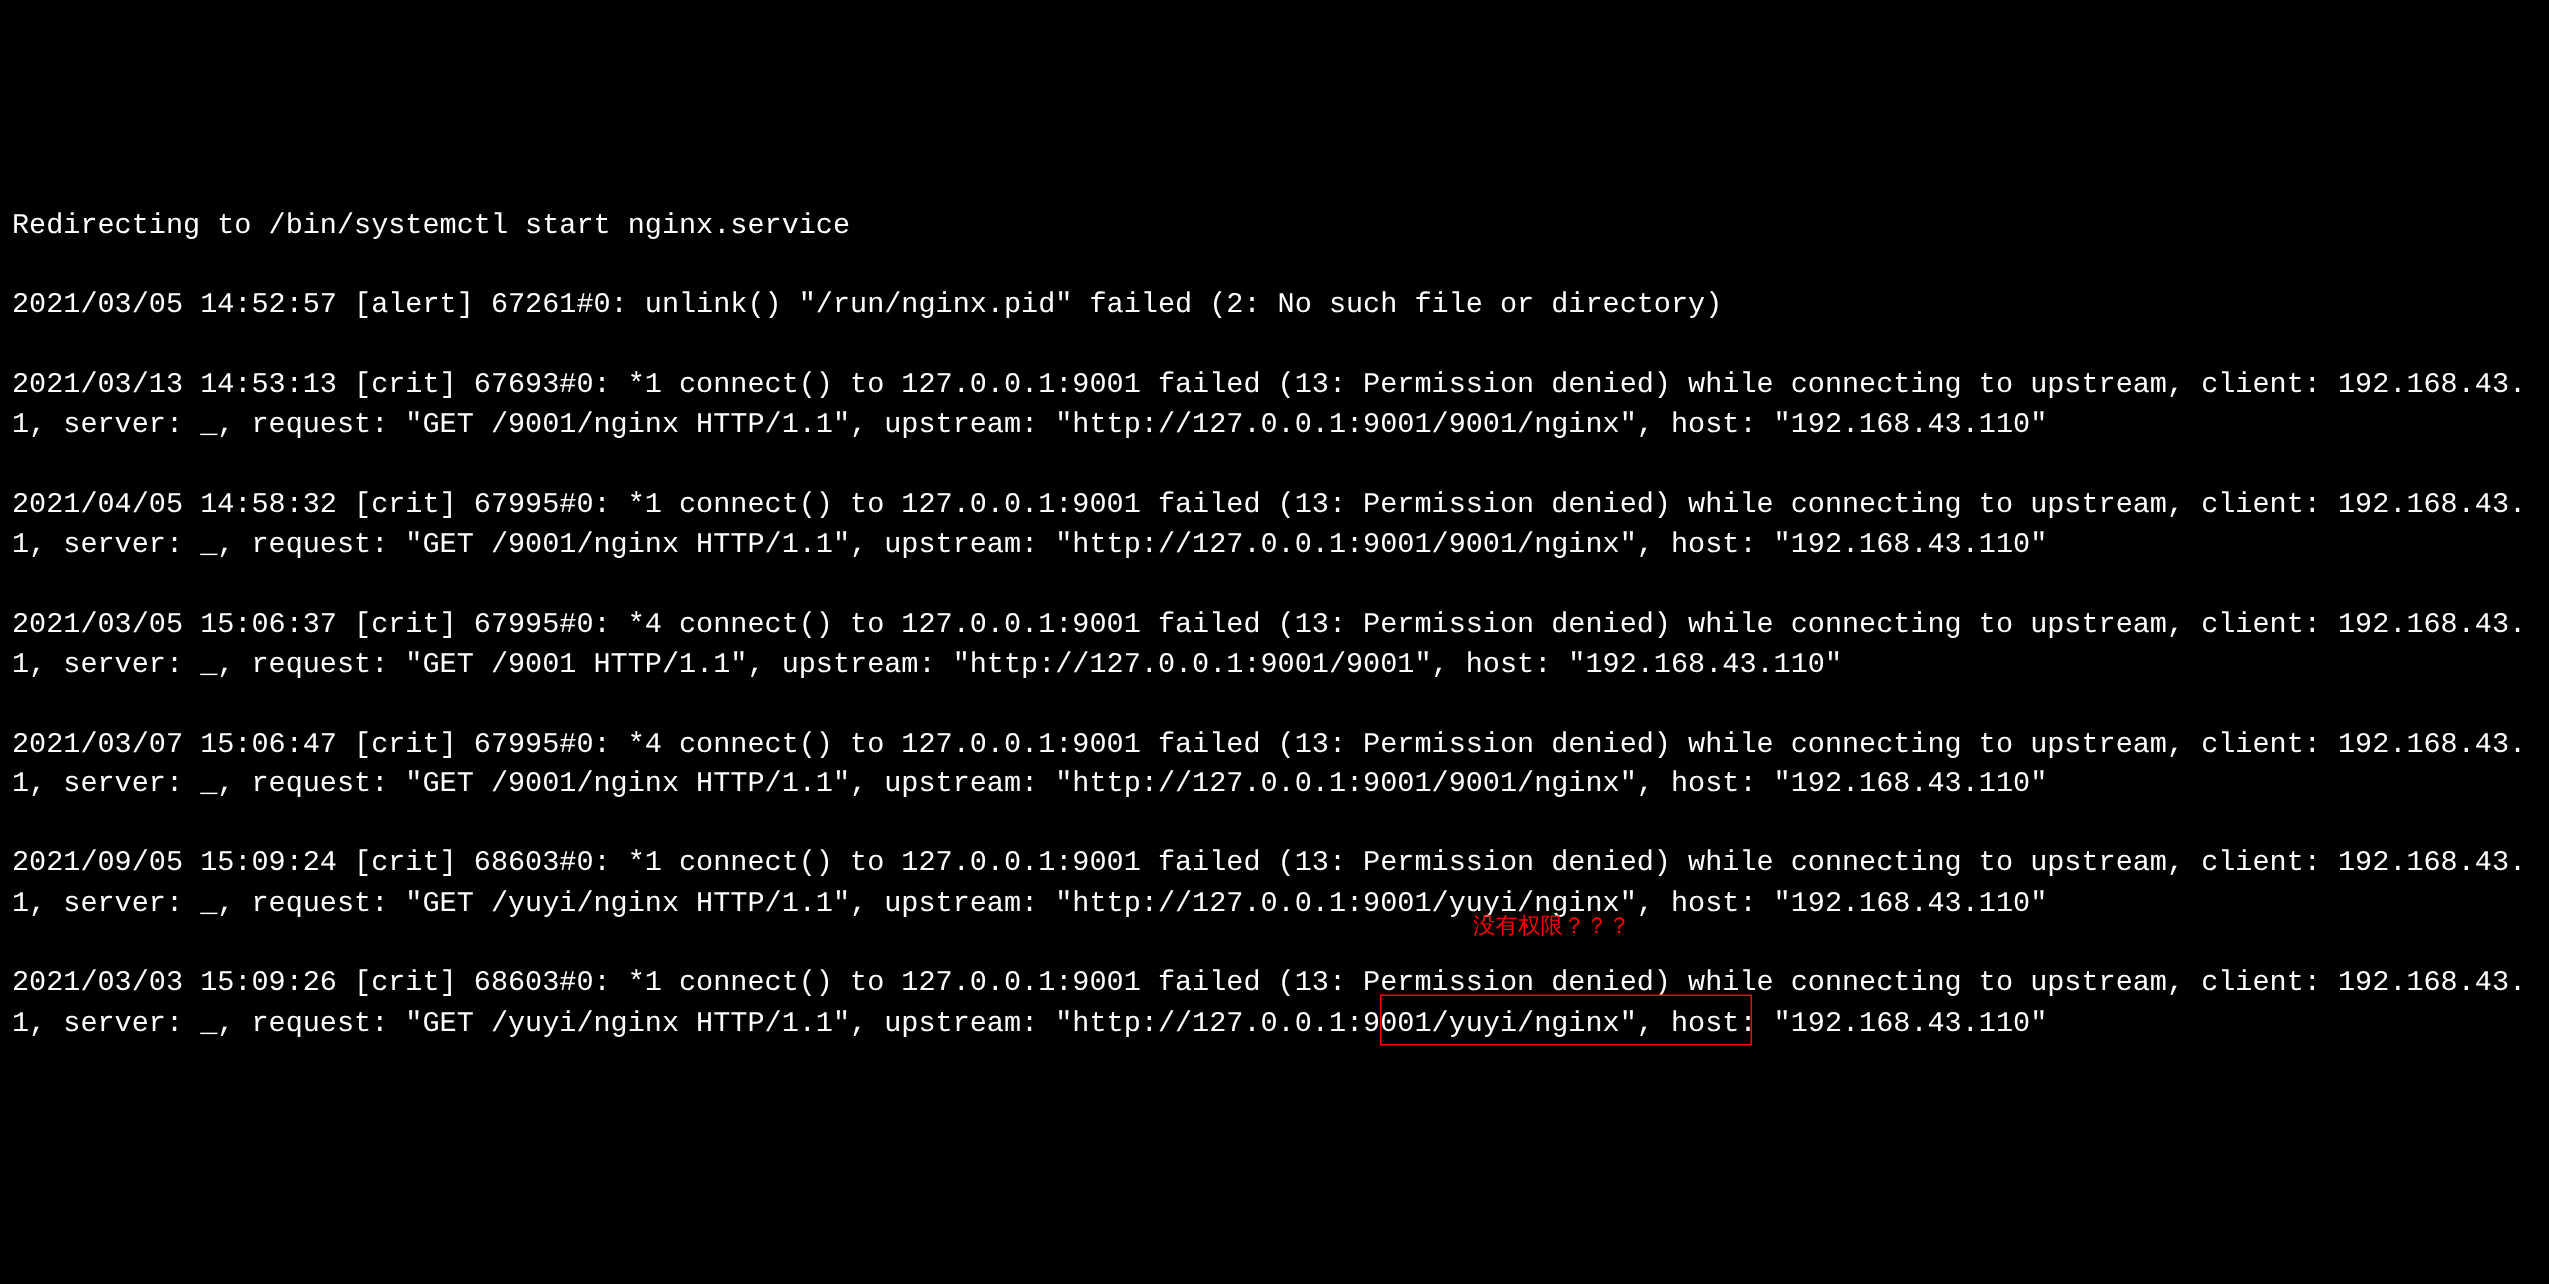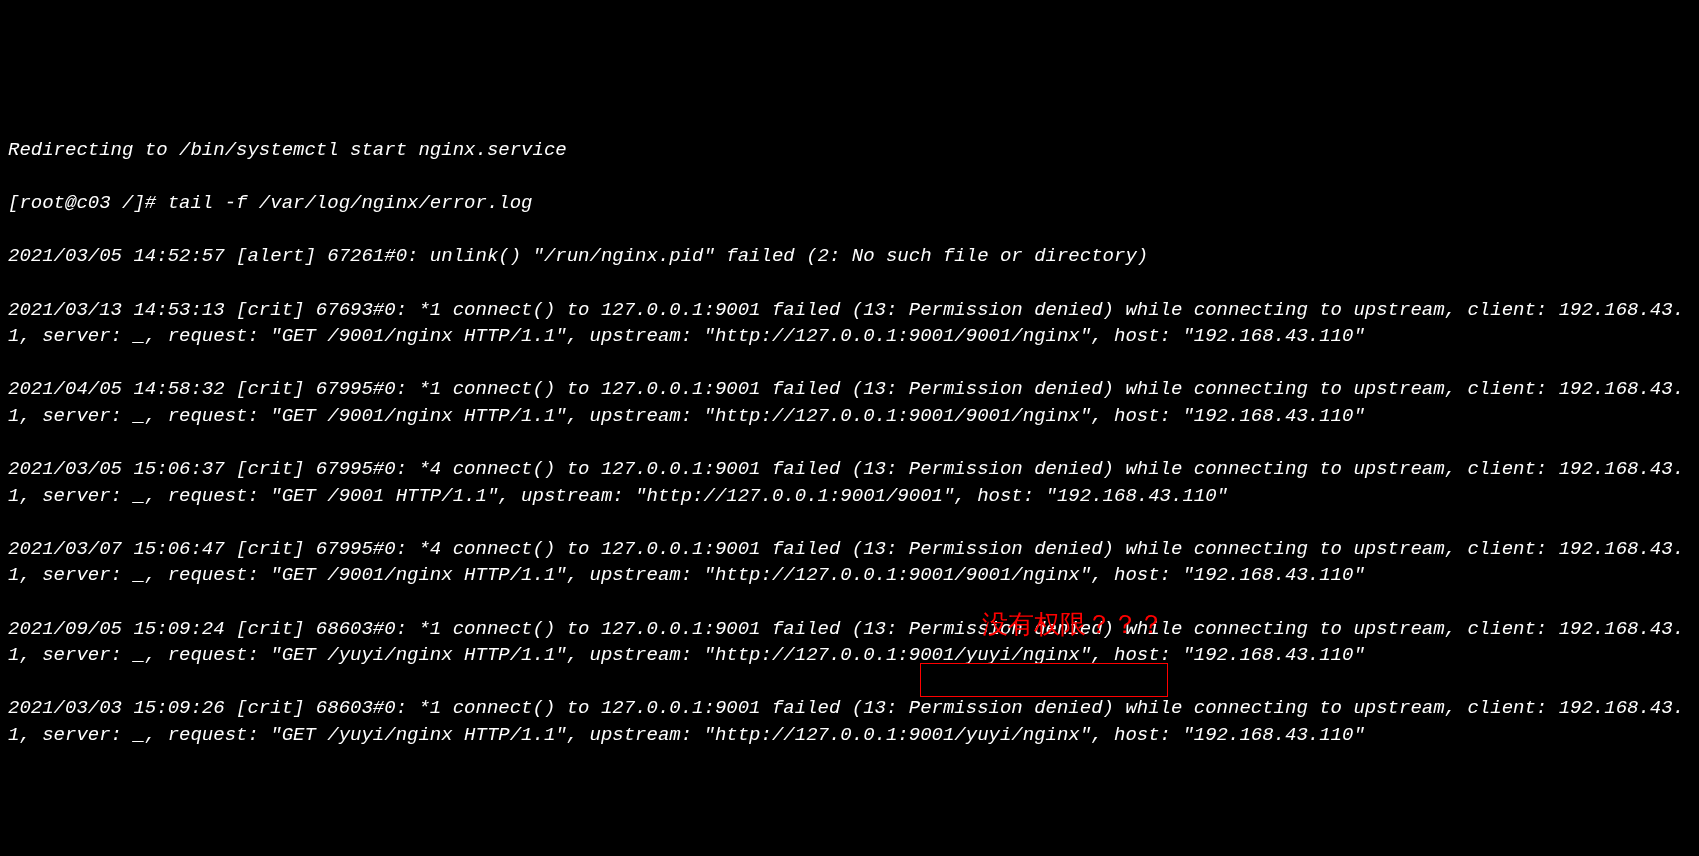--- a/index.html
+++ b/index.html
@@ -16,43 +16,41 @@
       padding: 4px 8px;
       white-space: pre-wrap;
       word-break: break-all;
       position: relative;
       width: 1699px;
       height: 856px;
       overflow: hidden;
     }
     .terminal-line {
       display: block;
-      font-style: italic;
     }
     .annotation {
       position: absolute;
       color: #ff0000;
-      font-family: Liberation Mono, monospace;
-      font-size: 26px;
+      font-family: Liberation Serif, serif;
+      font-size: 15px;
       pointer-events: none;
     }
     .annotation-box {
       position: absolute;
       border: 1px solid #ff0000;
       pointer-events: none;
     }
   </style>
 </head>
 <body>
 
 
 
 <div>
 <span class="terminal-line">Redirecting to /bin/systemctl start nginx.service</span>
-<span class="terminal-line">[root@c03 /]# tail -f /var/log/nginx/error.log</span>
 <span class="terminal-line">2021/03/05 14:52:57 [alert] 67261#0: unlink() "/run/nginx.pid" failed (2: No such file or directory)</span>
 <span class="terminal-line">2021/03/13 14:53:13 [crit] 67693#0: *1 connect() to 127.0.0.1:9001 failed (13: Permission denied) while connecting to upstream, client: 192.168.43.1, server: _, request: "GET /9001/nginx HTTP/1.1", upstream: "http://127.0.0.1:9001/9001/nginx", host: "192.168.43.110"</span>
 <span class="terminal-line">2021/04/05 14:58:32 [crit] 67995#0: *1 connect() to 127.0.0.1:9001 failed (13: Permission denied) while connecting to upstream, client: 192.168.43.1, server: _, request: "GET /9001/nginx HTTP/1.1", upstream: "http://127.0.0.1:9001/9001/nginx", host: "192.168.43.110"</span>
 <span class="terminal-line">2021/03/05 15:06:37 [crit] 67995#0: *4 connect() to 127.0.0.1:9001 failed (13: Permission denied) while connecting to upstream, client: 192.168.43.1, server: _, request: "GET /9001 HTTP/1.1", upstream: "http://127.0.0.1:9001/9001", host: "192.168.43.110"</span>
 <span class="terminal-line">2021/03/07 15:06:47 [crit] 67995#0: *4 connect() to 127.0.0.1:9001 failed (13: Permission denied) while connecting to upstream, client: 192.168.43.1, server: _, request: "GET /9001/nginx HTTP/1.1", upstream: "http://127.0.0.1:9001/9001/nginx", host: "192.168.43.110"</span>
 <span class="terminal-line">2021/09/05 15:09:24 [crit] 68603#0: *1 connect() to 127.0.0.1:9001 failed (13: Permission denied) while connecting to upstream, client: 192.168.43.1, server: _, request: "GET /yuyi/nginx HTTP/1.1", upstream: "http://127.0.0.1:9001/yuyi/nginx", host: "192.168.43.110"</span>
 <span class="terminal-line">2021/03/03 15:09:26 [crit] 68603#0: *1 connect() to 127.0.0.1:9001 failed (13: Permission denied) while connecting to upstream, client: 192.168.43.1, server: _, request: "GET /yuyi/nginx HTTP/1.1", upstream: "http://127.0.0.1:9001/yuyi/nginx", host: "192.168.43.110"</span>
 
 
 

